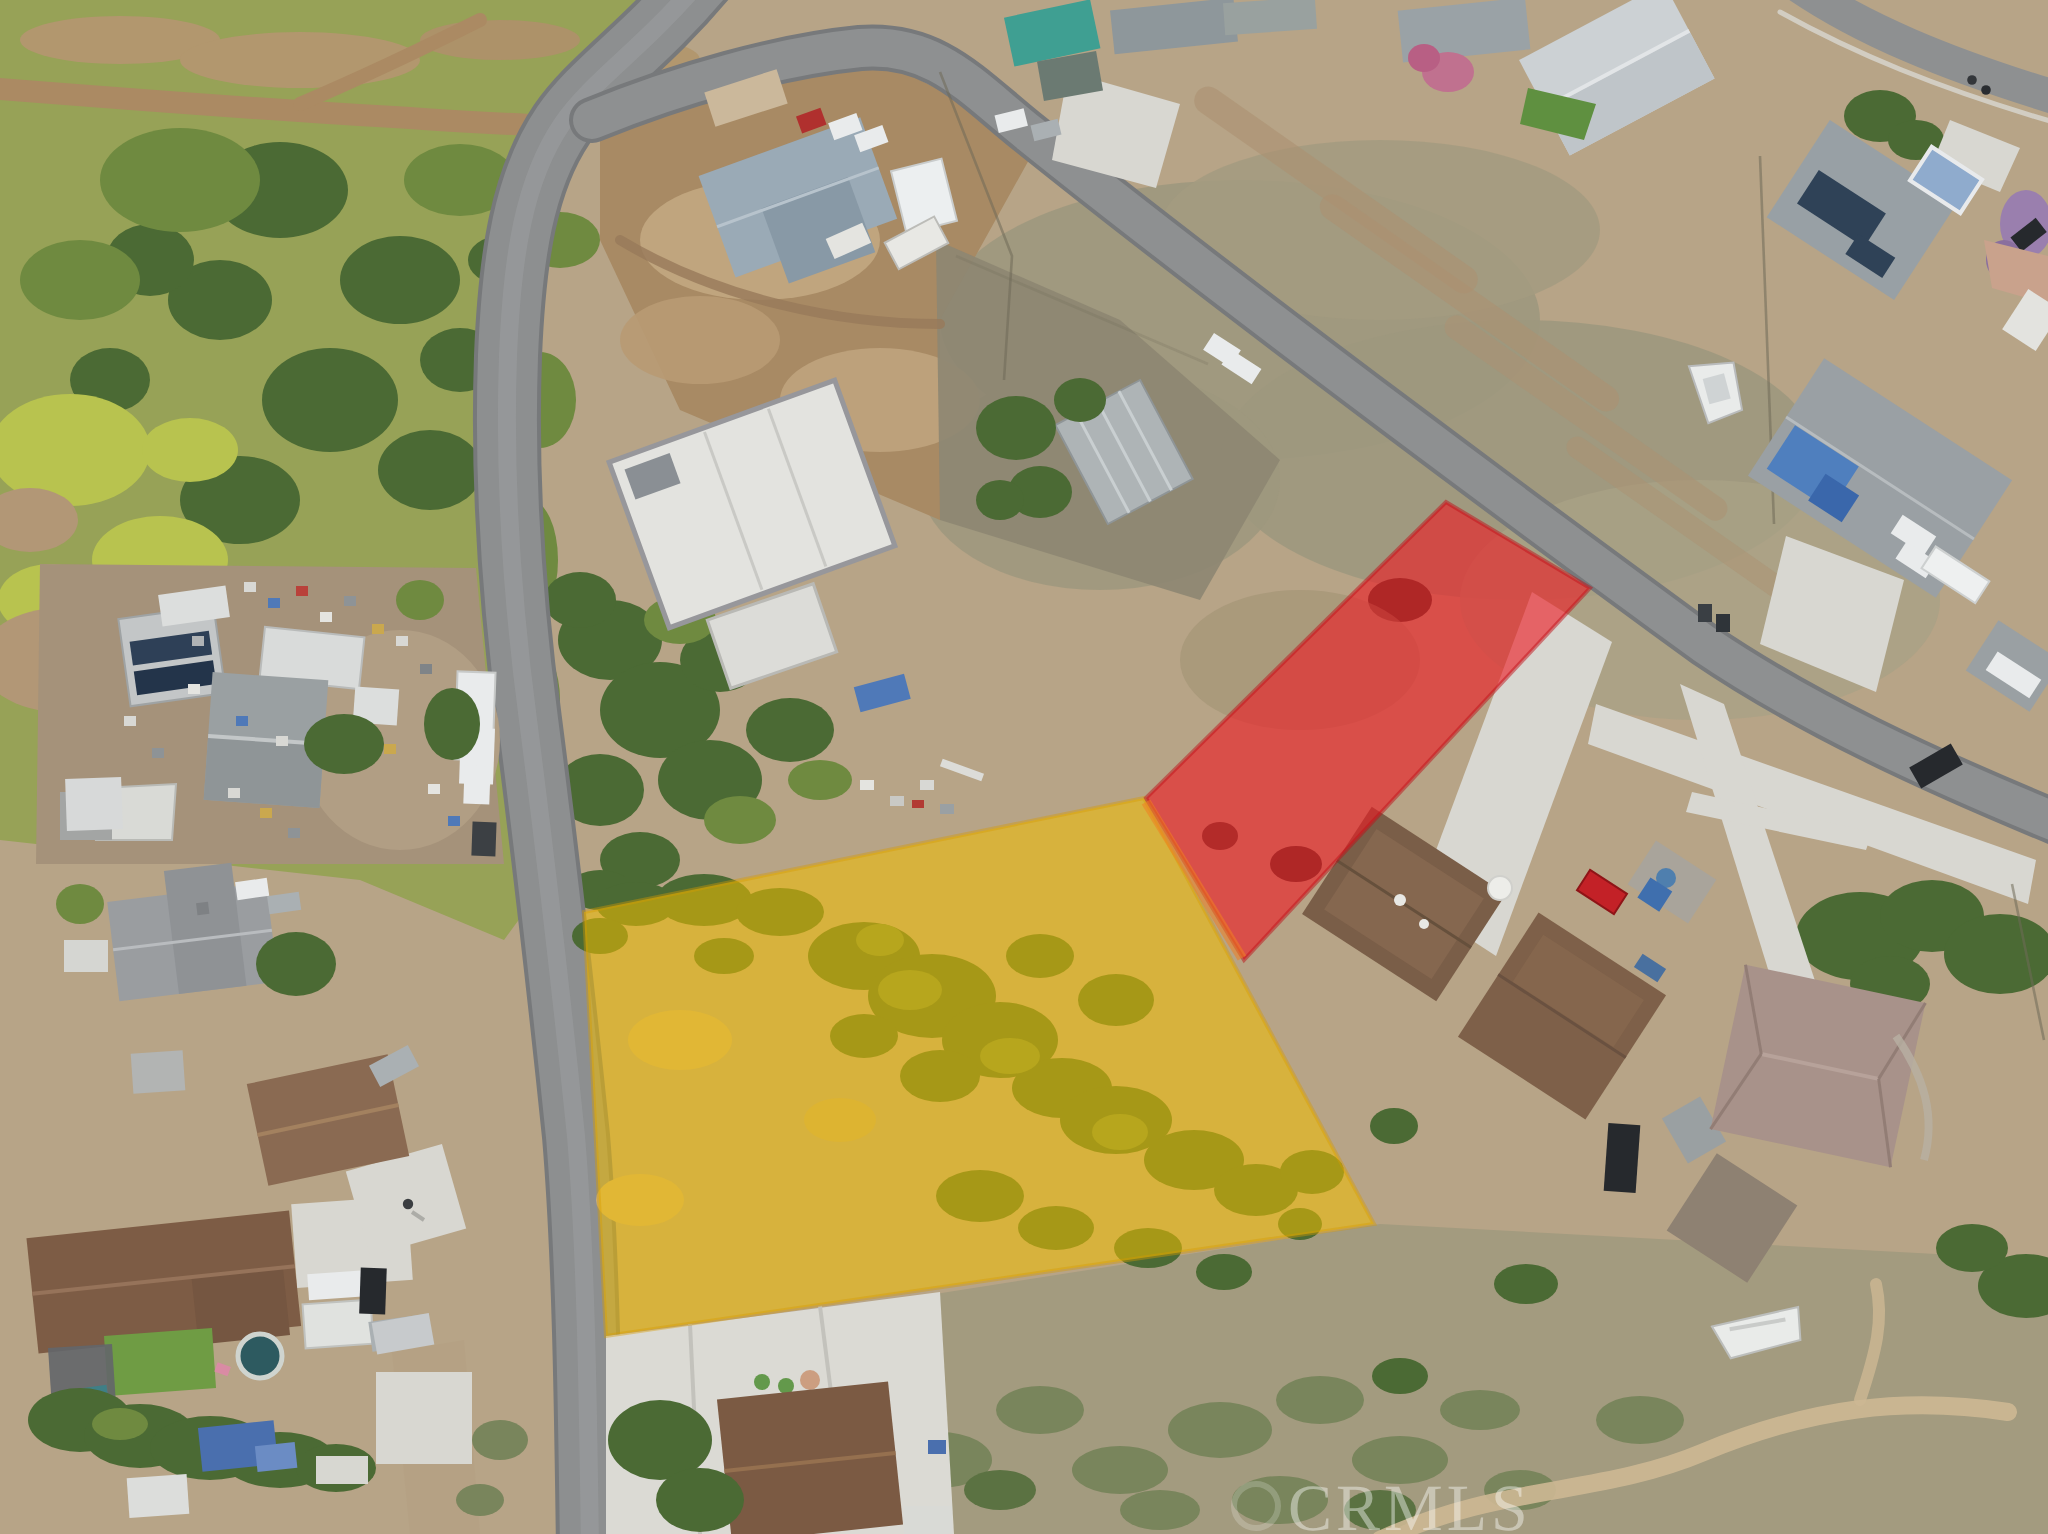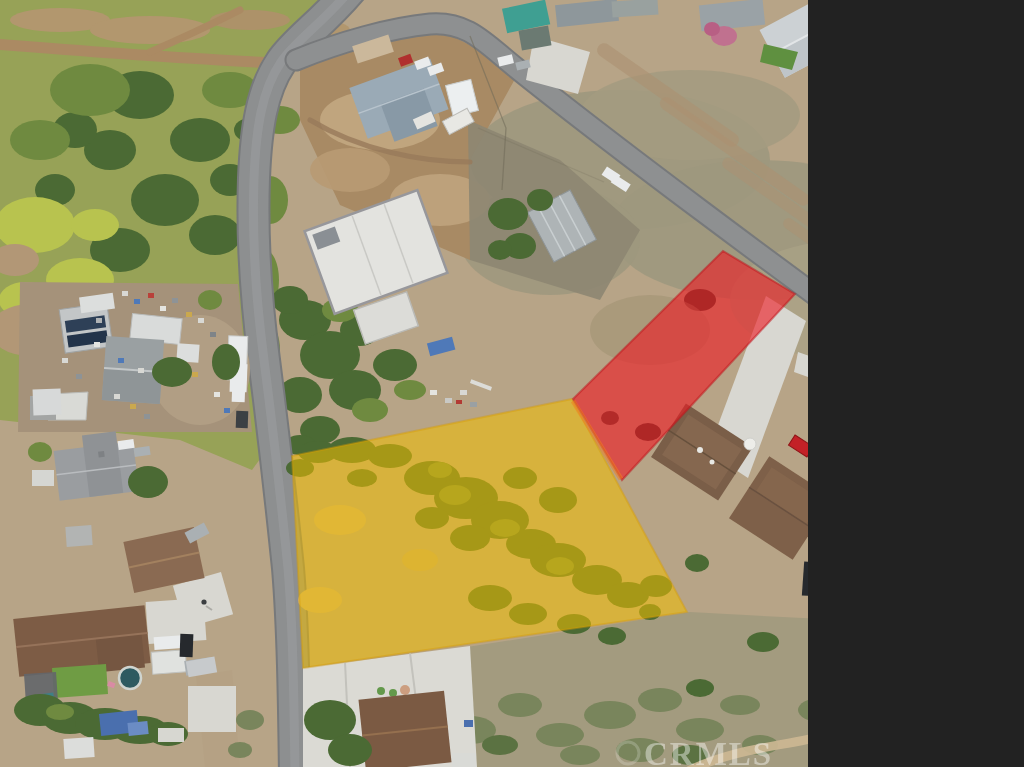--- a/index.html
+++ b/index.html
@@ -1,16 +1,16 @@
 <!DOCTYPE html>
 <html><head>
 <meta charset="utf-8">
 <style>
   html,body{margin:0;padding:0;background:#222;}
-  .stage{width:808px;height:767px;position:relative;overflow:hidden;font-family:"Liberation Sans",sans-serif;font-weight:bold;}
+  .stage{width:1024px;height:767px;position:relative;overflow:hidden;font-family:"Liberation Sans",sans-serif;}
   svg{display:block}
   .vd{fill:#4b6a34}.vm{fill:#6f8a40}.vb{fill:#b8c34f}.vg{fill:#79855c}.vk{fill:#5b7242}
   .con{fill:#d8d7d1}.cw{fill:#e9ebec}.cg{fill:#aab0b3}.ck{fill:#26292d}
   .fence{stroke:#6f6a58;stroke-opacity:.55;stroke-width:1.3;fill:none}
   .wm{fill:#ffffff;font-family:"Liberation Serif",serif;font-size:33px;letter-spacing:2px}
 </style>
 </head>
 <body>
 
 <div class="stage">

